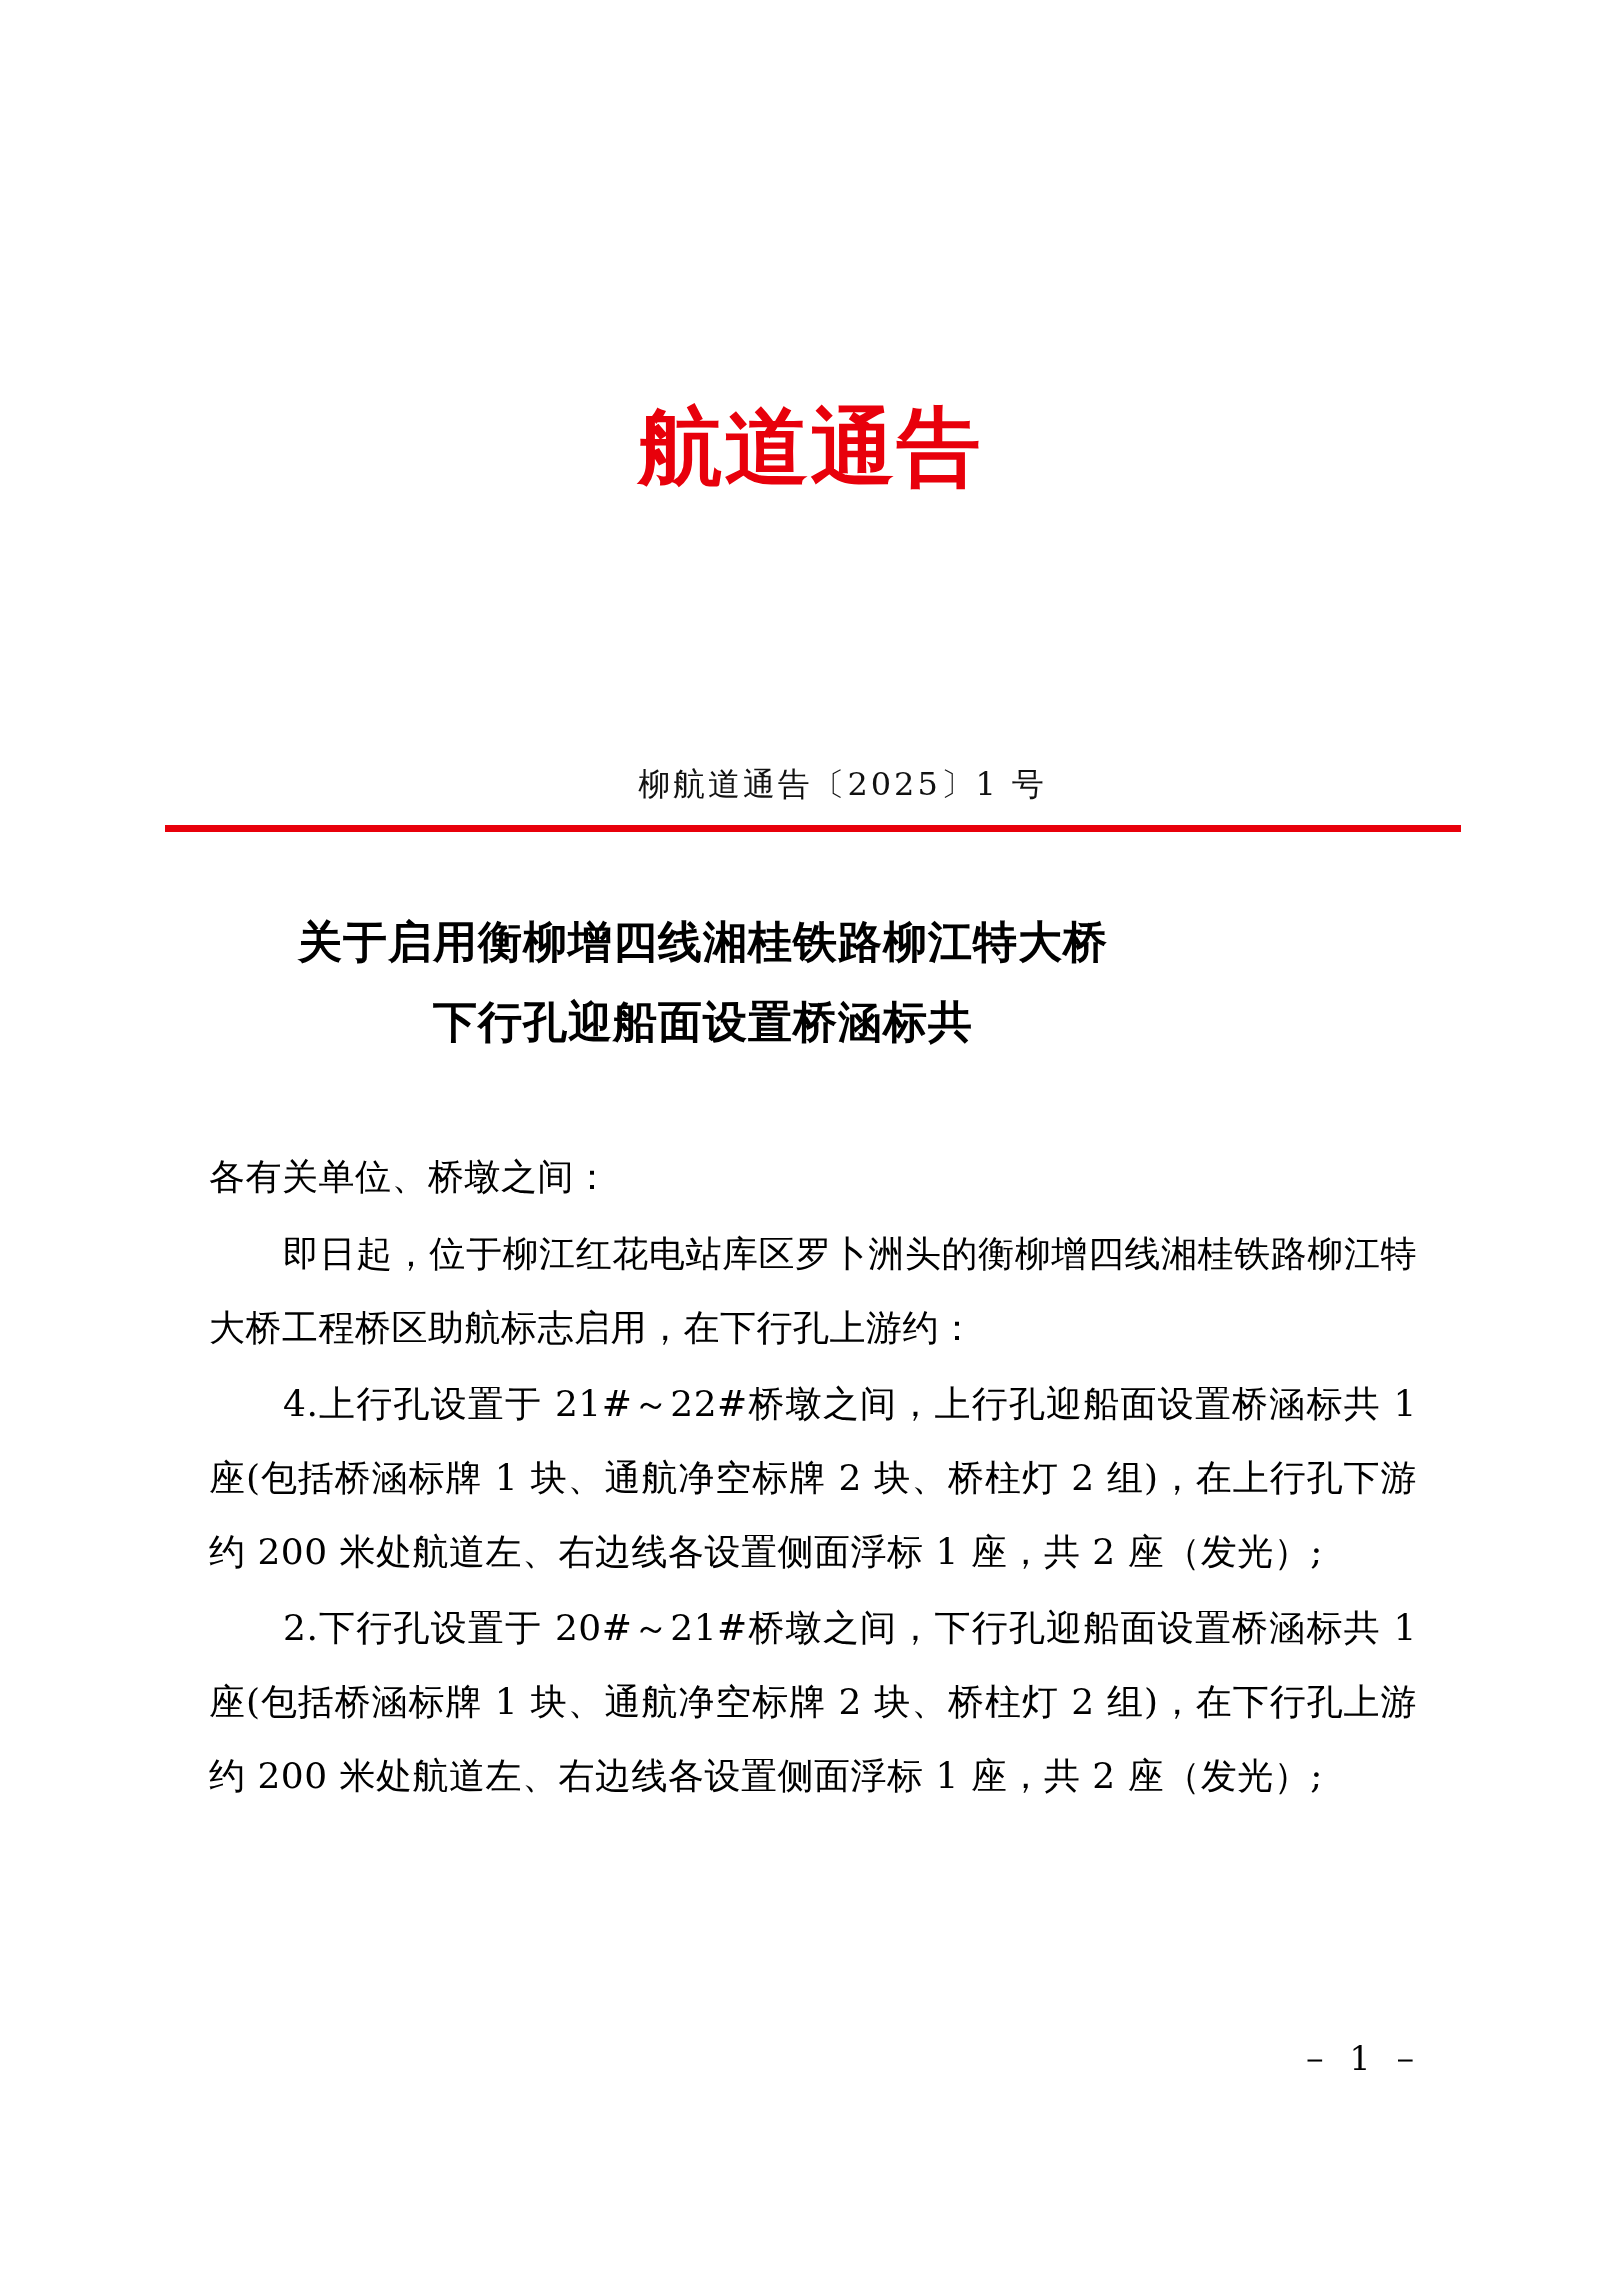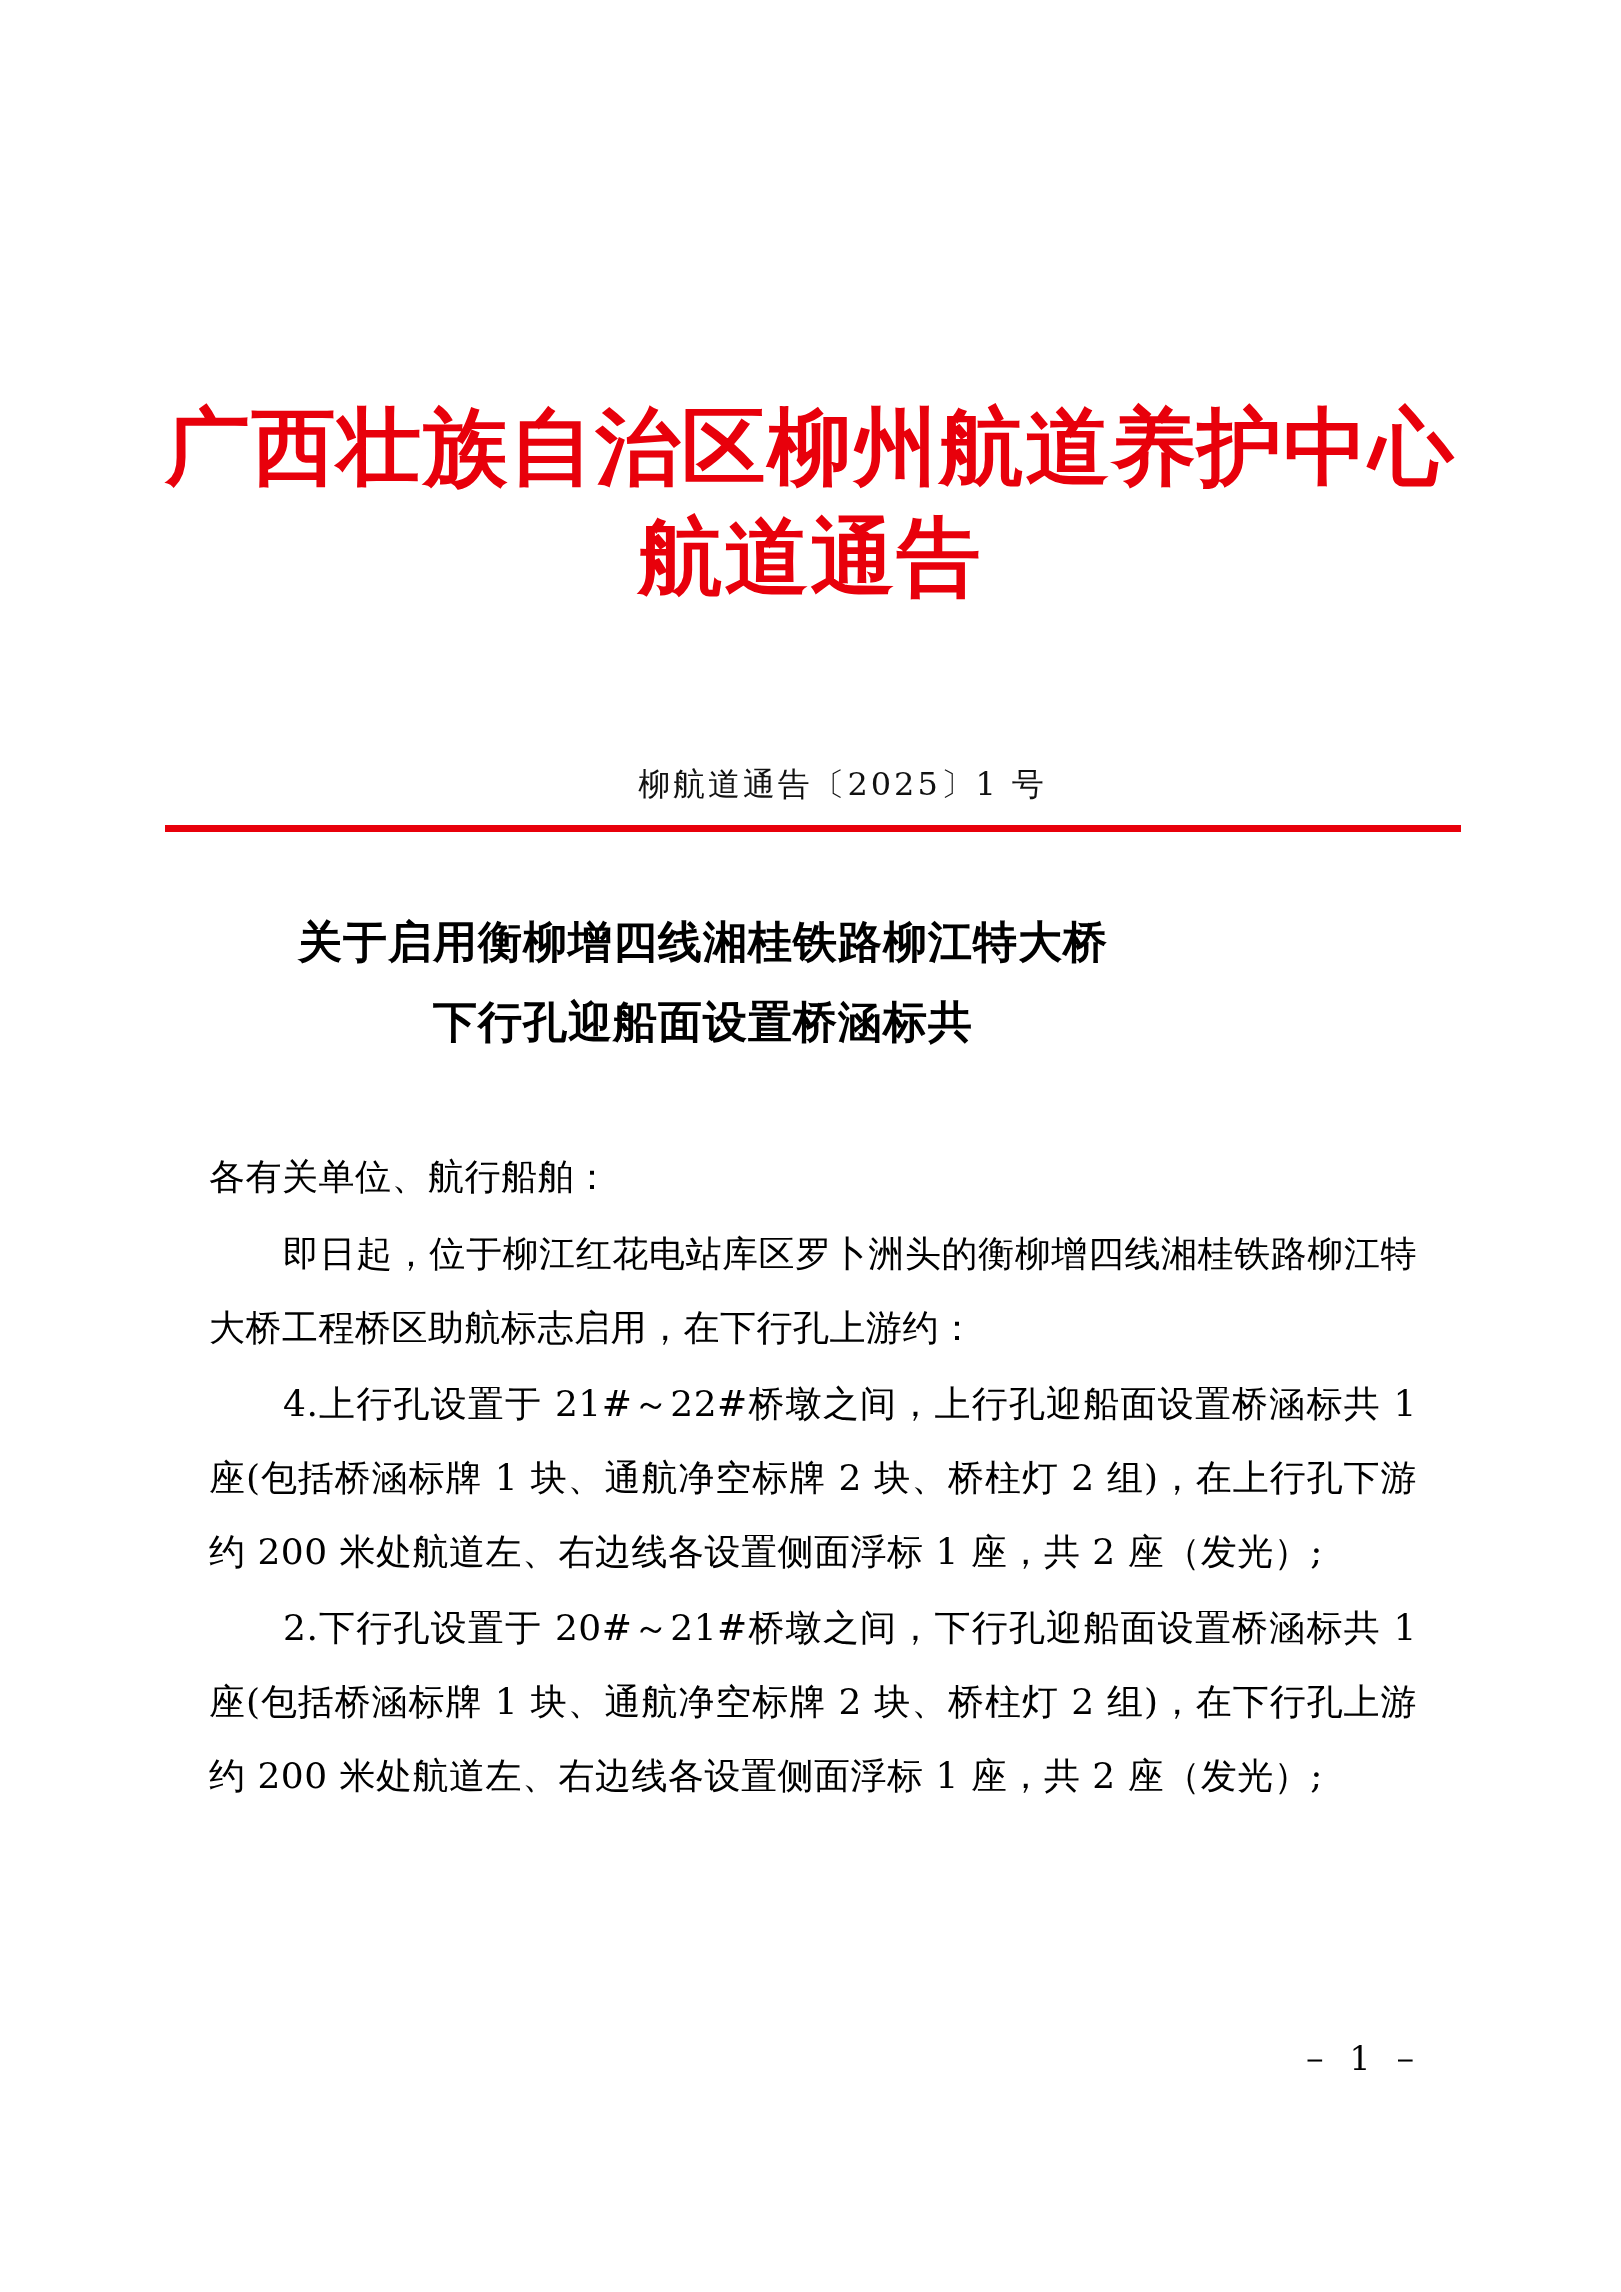--- a/index.html
+++ b/index.html
@@ -122,35 +122,34 @@
     letter-spacing: 3.9px;
     color: #000000;
   }
 </style>
 </head>
 <body>
 
 <div class="page">
 
   <div class="masthead">
-    <div class="masthead-line">广西壮族自治区柳州航道养护中心</div>
     <div class="masthead-line">航道通告</div>
   </div>
 
   <div class="doc-number">柳航道通告〔2025〕1 号</div>
 
   <div class="red-rule"></div>
 
   <div class="subject">
     <div class="subject-line">关于启用衡柳增四线湘桂铁路柳江特大桥</div>
     <div class="subject-line">下行孔迎船面设置桥涵标共</div>
   </div>
 
   <div class="body-block">
-    <p class="para salutation">各有关单位、航行船舶：</p>
+    <p class="para salutation">各有关单位、桥墩之间：</p>
     <p class="para indent">即日起，位于柳江红花电站库区罗卜洲头的衡柳增四线湘桂铁路柳江特大桥工程桥区助航标志启用，在下行孔上游约：</p>
     <p class="para indent gap">4.上行孔设置于 21#～22#桥墩之间，上行孔迎船面设置桥涵标共 1 座(包括桥涵标牌 1 块、通航净空标牌 2 块、桥柱灯 2 组)，在上行孔下游约 200 米处航道左、右边线各设置侧面浮标 1 座，共 2 座（发光）;</p>
     <p class="para indent gap">2.下行孔设置于 20#～21#桥墩之间，下行孔迎船面设置桥涵标共 1 座(包括桥涵标牌 1 块、通航净空标牌 2 块、桥柱灯 2 组)，在下行孔上游约 200 米处航道左、右边线各设置侧面浮标 1 座，共 2 座（发光）;</p>
   </div>
 
   <div class="page-number">－ 1 －</div>
 
 </div>
 
 

